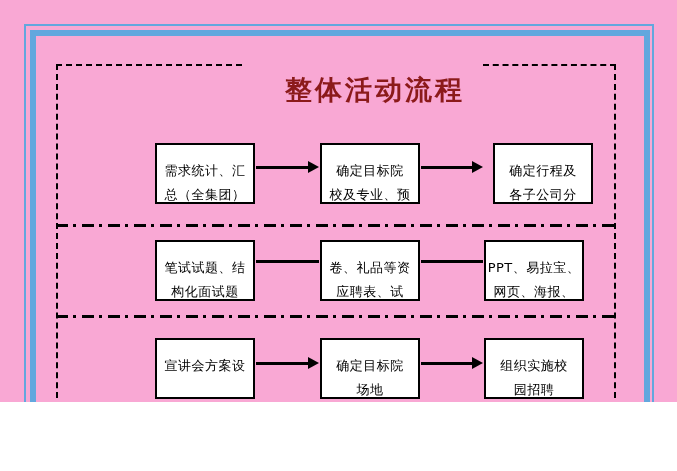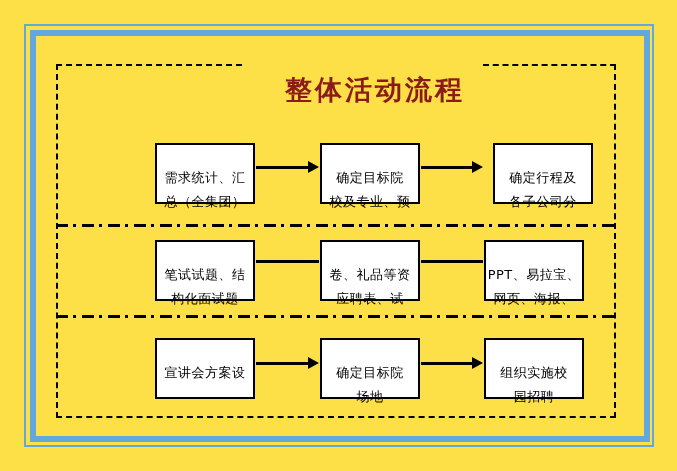--- a/index.html
+++ b/index.html
@@ -1,19 +1,19 @@
 <!DOCTYPE html>
 <html style="--blue: #62A7DE; --titleRed: #8B1A1A;"><head>
 <meta charset="utf-8">
 <style>
   * { margin:0; padding:0; box-sizing:border-box; }
   html,body { background:#fff; }
   body { font-family:"DejaVu Sans","Liberation Sans",sans-serif; }
   .canvas {
-    position:relative; width:677px; height:471px; background:#fde047;
+    position:relative; width:677px; height:402px; background:#f9a8d4;
     overflow:hidden;
   }
   
   .frame-outer {
     position:absolute; left:24px; top:24px; width:630px; height:423px;
     border:2px solid var(--blue);
   }
   .frame-inner {
     position:absolute; left:30px; top:30px; width:620px; height:412px;
     border:6px solid var(--blue);
@@ -39,21 +39,21 @@
     background:repeating-linear-gradient(90deg,
       #000 0 12px, transparent 12px 17px,
       #000 17px 20px, transparent 20px 26px);
   }
   .sep1 { top:224px; } .sep2 { top:315px; }
   
   .node {
     position:absolute; width:100px; height:61px;
     border:2px solid #000; background:#fff;
     text-align:center; font-size:13px; line-height:24px;
-    padding-top:21px; color:#000; letter-spacing:0.5px;
+    padding-top:14px; color:#000; letter-spacing:0.5px;
   }
   .node span { display:block; white-space:nowrap; }
   
   .connector { position:absolute; height:14px; display:flex; align-items:center; }
   .connector .shaft { flex:1; height:3px; background:#000; }
   .connector .head  {
     width:0; height:0;
     border-left:11px solid #000;
     border-top:6px solid transparent; border-bottom:6px solid transparent;
   }

